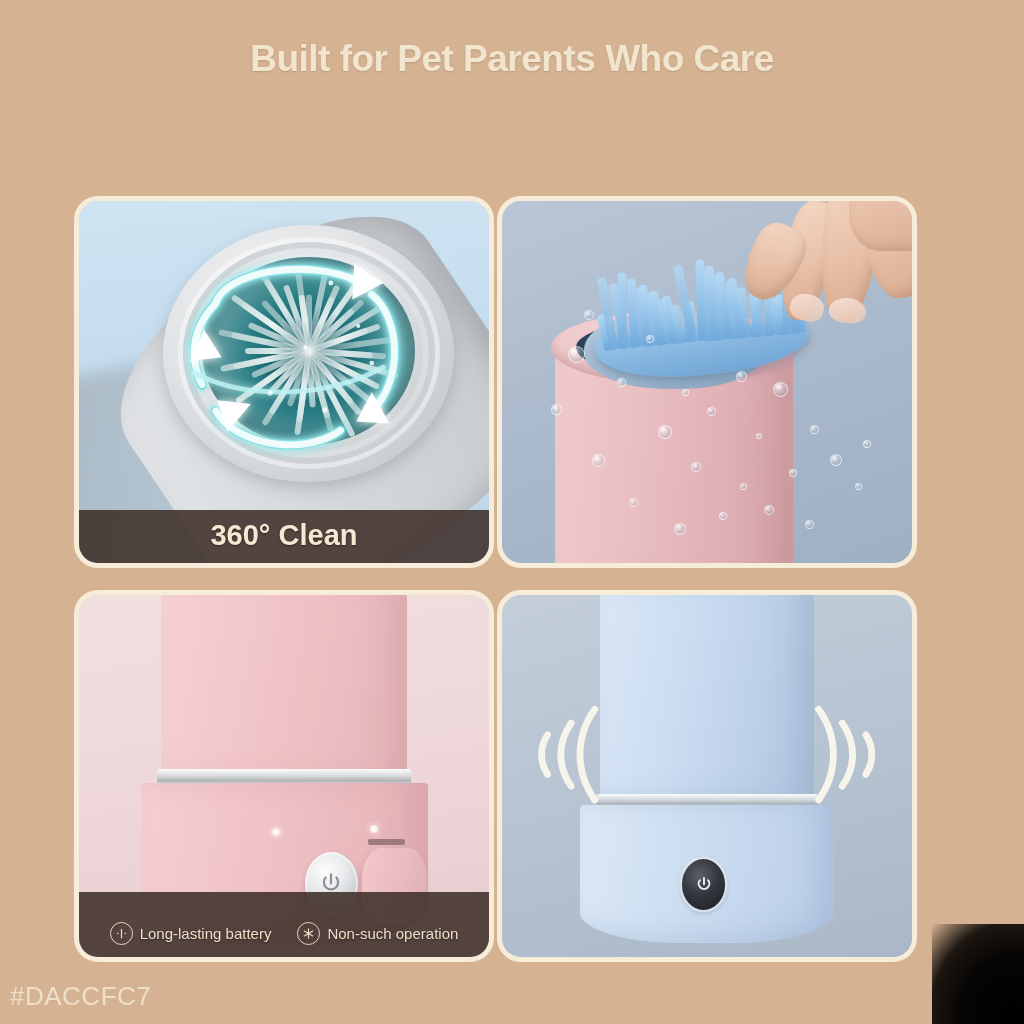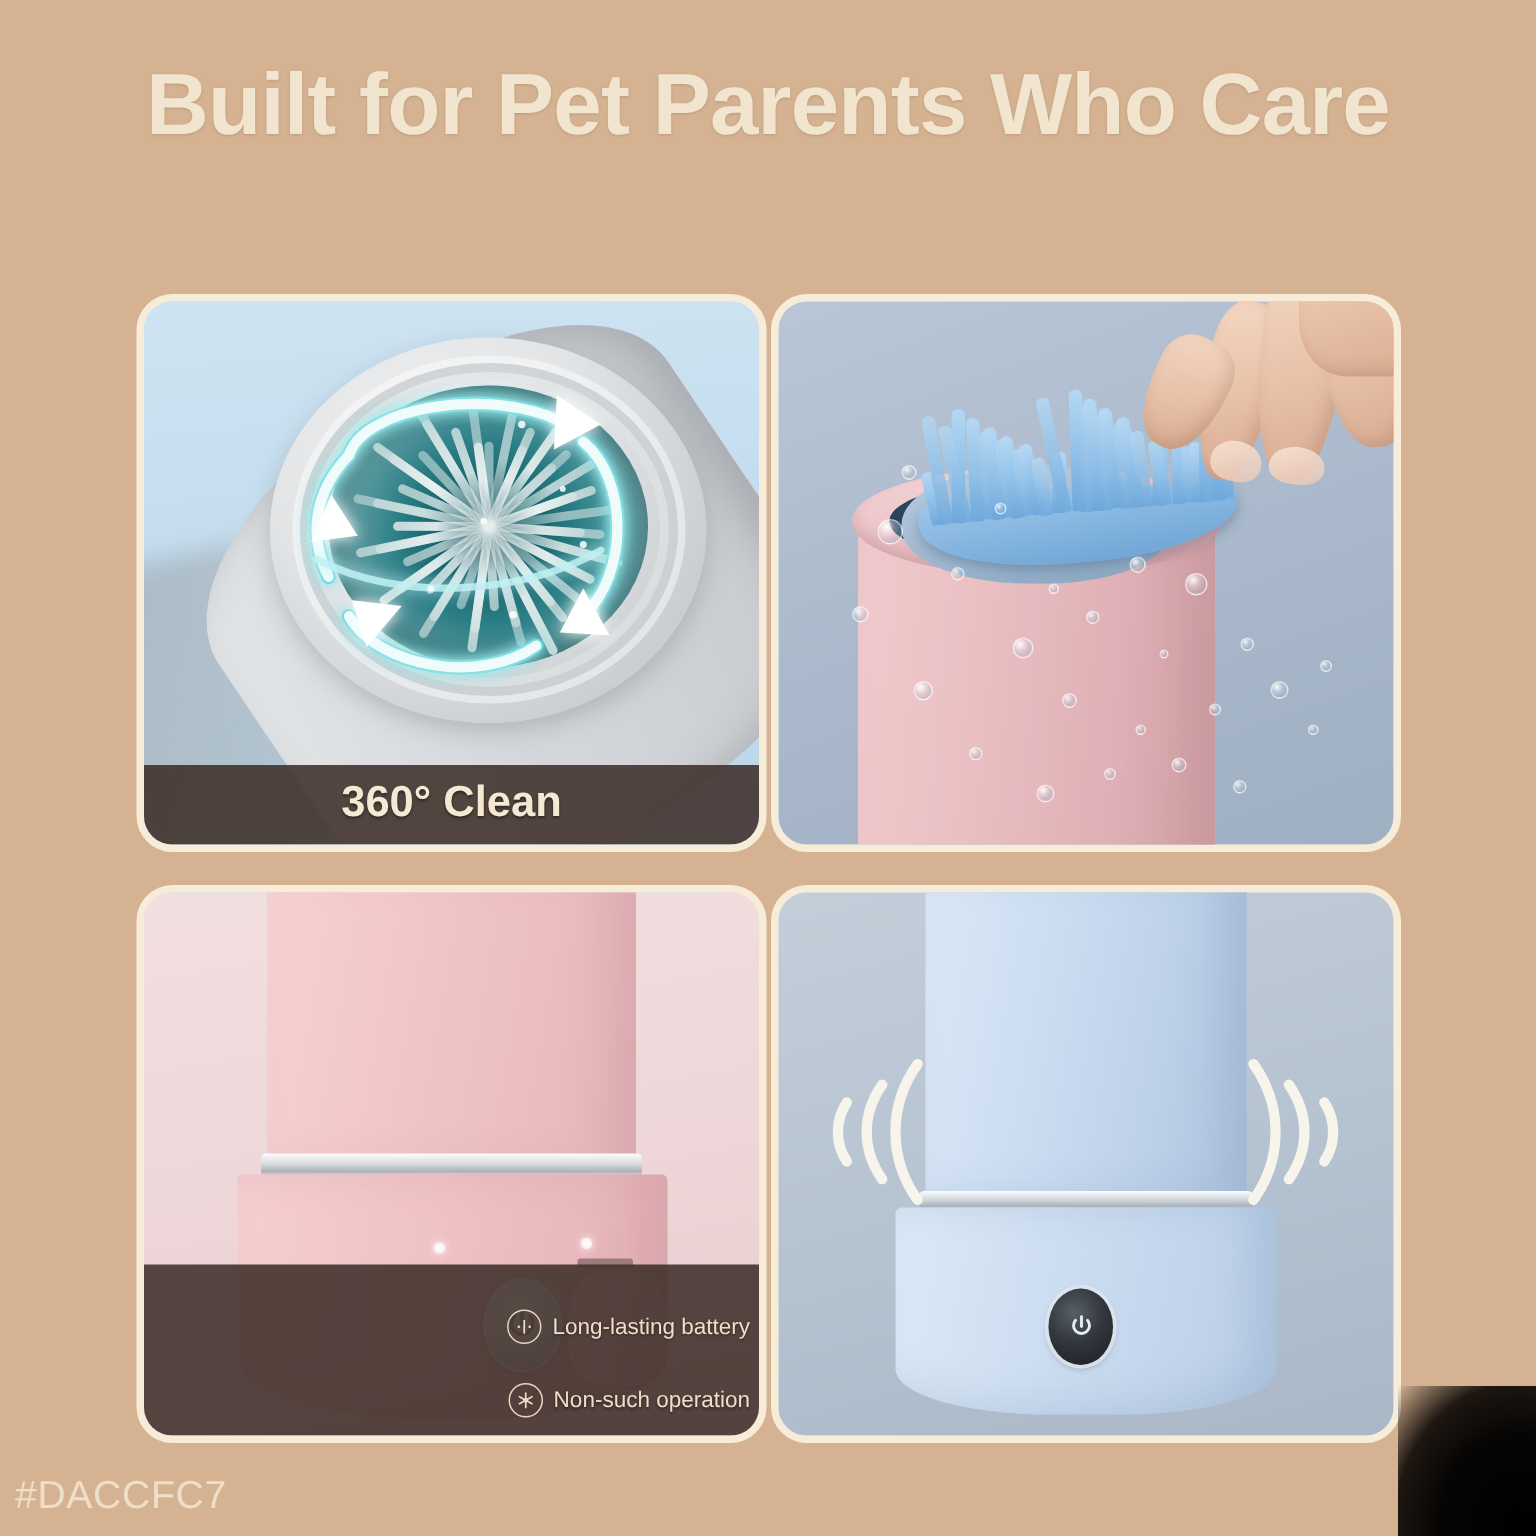--- a/index.html
+++ b/index.html
@@ -18,40 +18,40 @@
 
   
   .header {
     position: absolute;
     top: 0; left: 0; right: 0;
     height: 190px;
     text-align: center;
     padding-top: 40px;
   }
   .headline {
-    font-size: 58px;
+    font-size: 37px;
     font-weight: bold;
     color: #f2e5cf;
     letter-spacing: -0.5px;
     line-height: 1.05;
     text-shadow: 0 1px 2px rgba(120,90,60,.28);
   }
   .subhead {
     font-size: 35px;
     font-weight: normal;
     color: #f6ecdb;
     margin-top: 12px;
     line-height: 1.1;
     text-shadow: 0 1px 2px rgba(120,90,60,.22);
   }
 
   
   .grid {
     position: absolute;
-    left: 91px;
+    left: 74px;
     top: 196px;
     width: 760px;
     height: 772px;
     display: grid;
     grid-template-columns: 420px 420px;
     grid-template-rows: 372px 372px;
     gap: 22px 3px;
   }
 
   .panel {
@@ -79,24 +79,23 @@
   }
   .caption-title {
     font-size: 29px;
     font-weight: bold;
     line-height: 1.12;
     white-space: nowrap;
   }
   .caption-sub {
     display: flex;
     justify-content: center;
-    align-items: flex-end;
+    align-items: flex-start;
     gap: 26px;
     margin-top: 21px;
-    flex-direction: column;
   }
   .sub-item {
     display: flex;
     align-items: center;
     gap: 7px;
     font-size: 15px;
     color: #eddfc8;
     white-space: nowrap;
   }
   .sub-icon {

